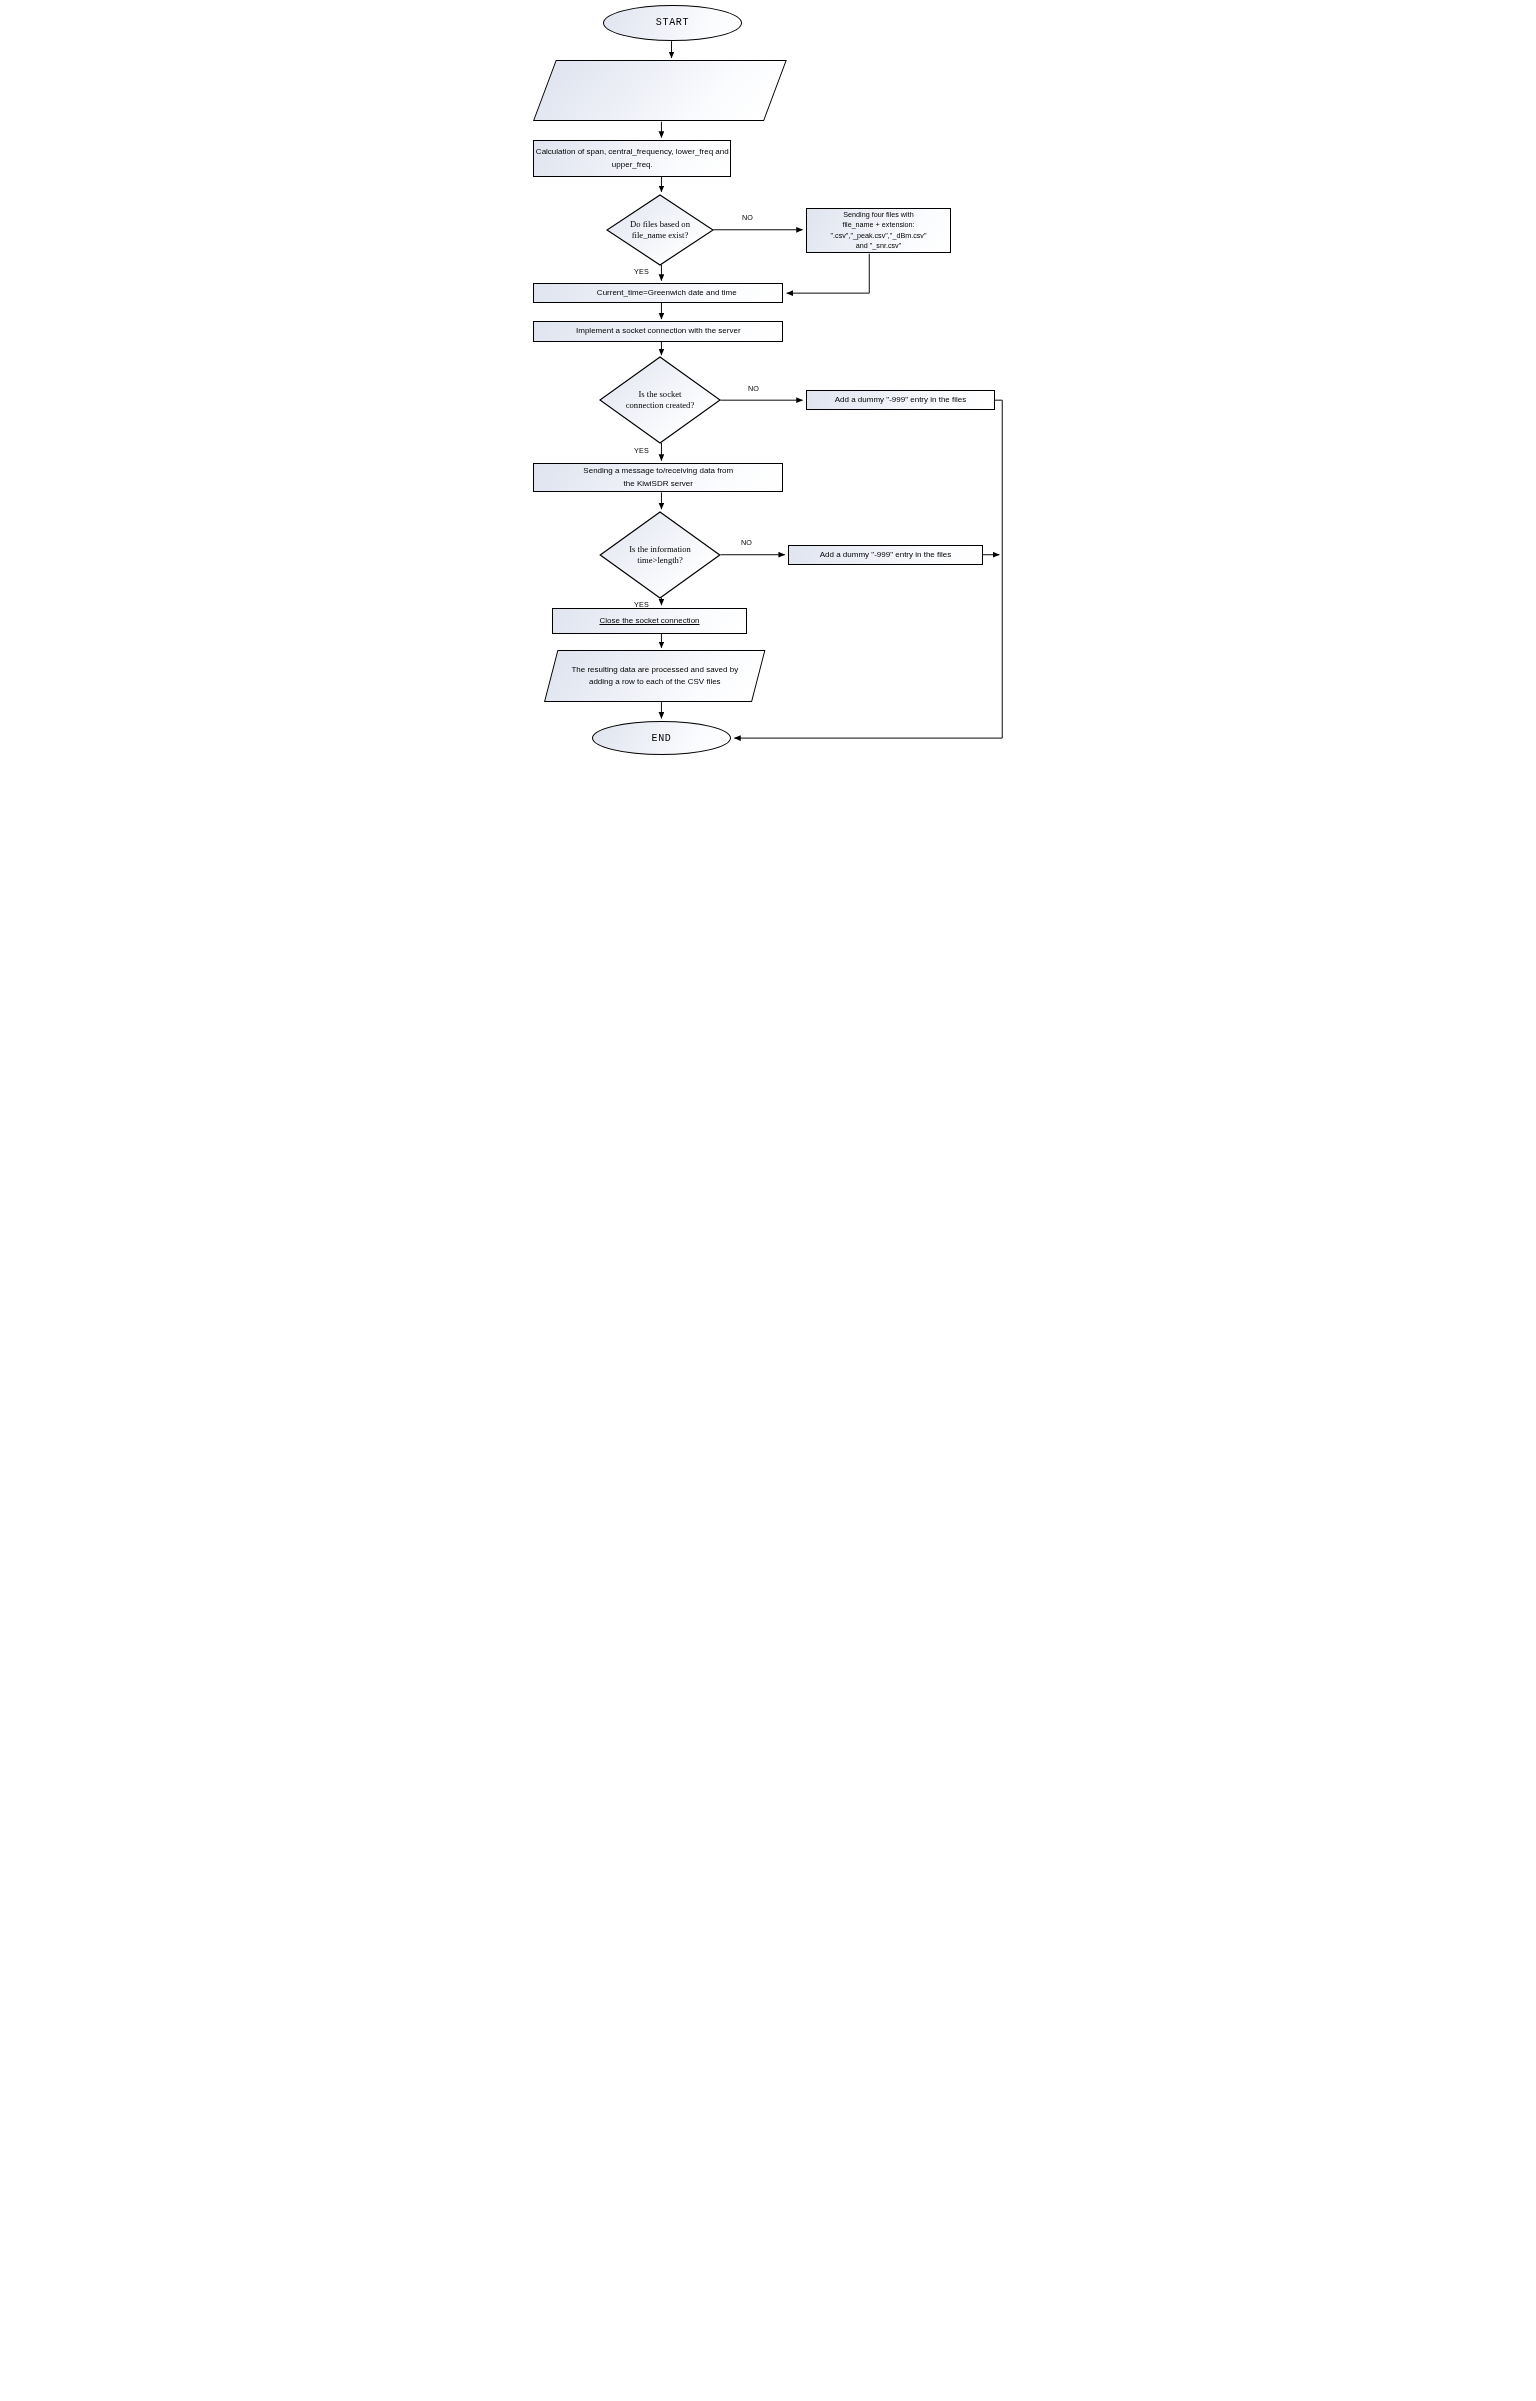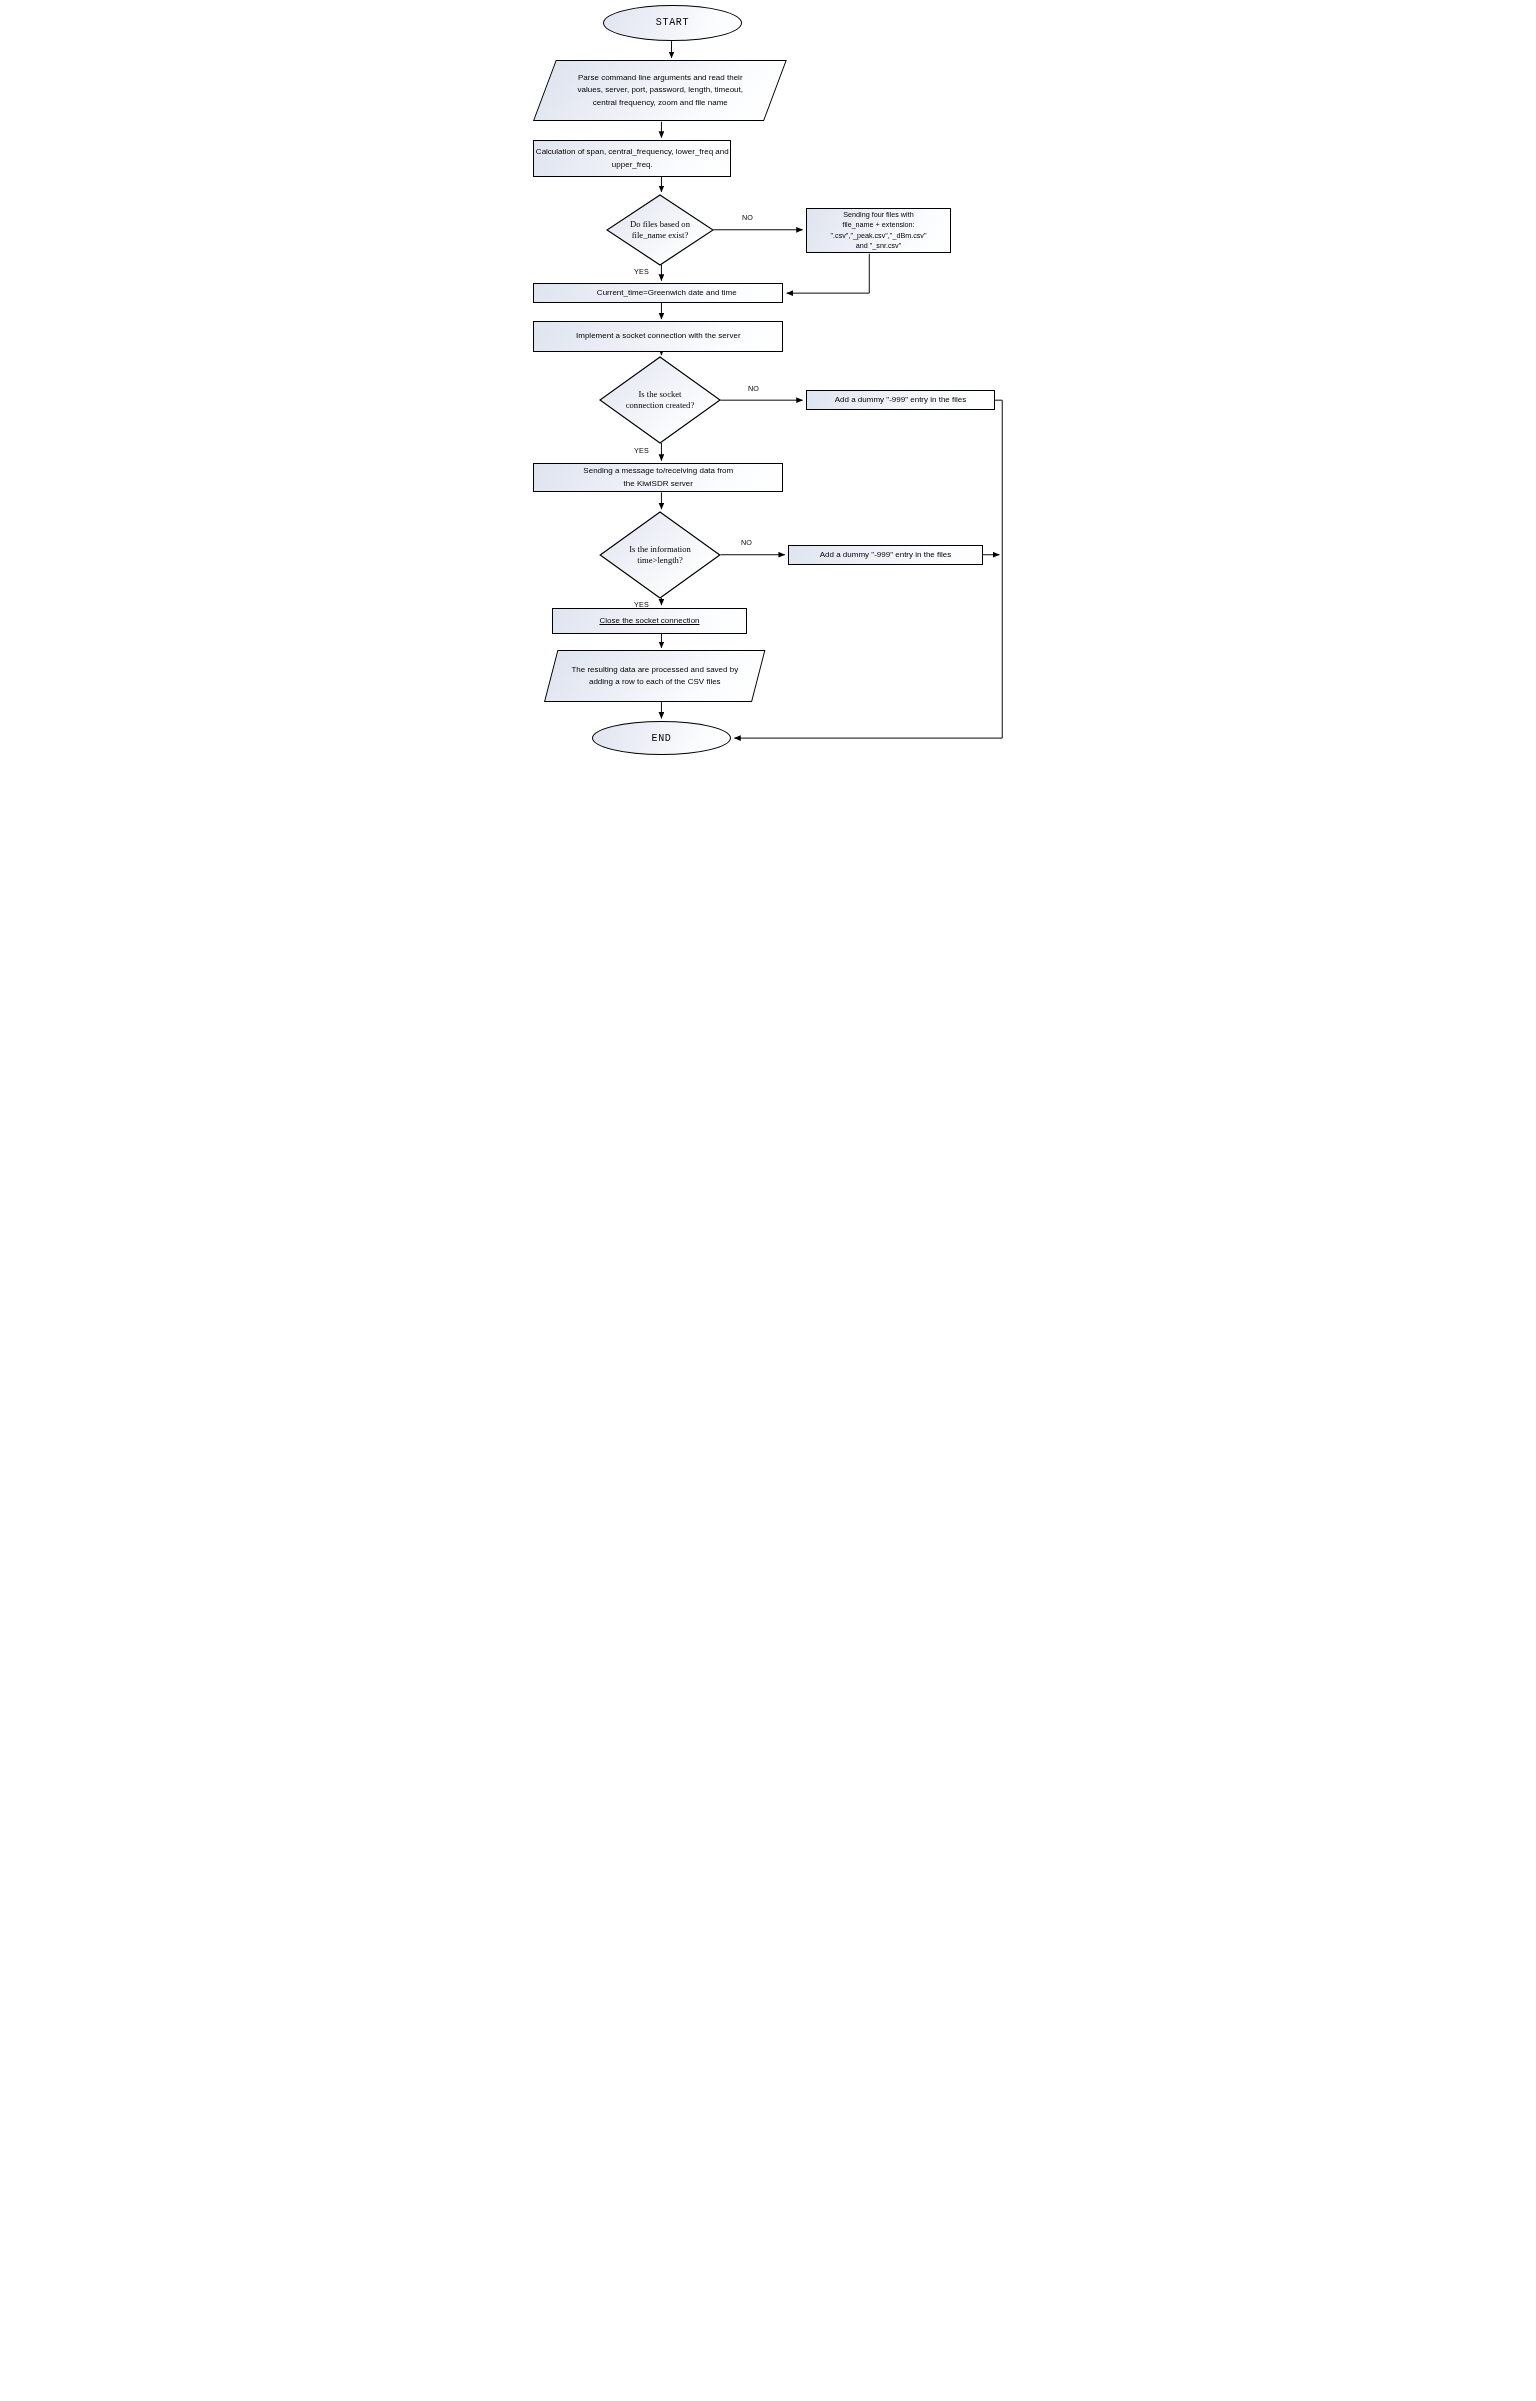--- a/index.html
+++ b/index.html
@@ -135,25 +135,20 @@
       <path d="M278,1318 L278,1349" marker-end="url(#arr)"></path>
       <path d="M278,1462 L278,1496" marker-end="url(#arr)"></path>
     </g>
   </svg>
 
   <div class="node terminator shape-fill" style="left:75px; top:4.8px; width:139px; height:36px;">
     <span class="term-label">START</span>
   </div>
 
   <div class="skew-shape shape-fill" style="left:5.3px; top:60px; width:231px; height:61px; transform:skewX(-20.5deg); transform-origin:0 100%;"></div>
-  <div class="para-text" style="left:5.3px; top:60px; width:254px; height:61px;">
-    <span class="lbl">Parse command line arguments and read their
-values, server, port, password, length, timeout,
-central frequency, zoom and file name</span>
-  </div>
 
   <div class="node proc shape-fill" style="left:5.3px; top:140px; width:198px; height:37px;">
     <span class="lbl">Calculation of span, central_frequency, lower_freq and
 upper_freq.</span>
   </div>
 
   <div class="diamond" style="left:78px; top:194px; width:108px; height:72px;">
     <svg width="108" height="72" viewBox="0 0 224 149" xmlns="http://www.w3.org/2000/svg">
       <defs>
         <linearGradient id="dg1" x1="0" y1="0" x2="0.9" y2="0.7">
@@ -172,21 +167,21 @@
     <span class="lbl-small">Sending four files with
 file_name + extension:
 ".csv","_peak.csv","_dBm.csv"
 and "_snr.csv"</span>
   </div>
 
   <div class="node proc shape-fill" style="left:5.3px; top:283px; width:250px; height:19.7px;padding-left:17px;">
     <span class="lbl">Current_time=Greenwich date and time</span>
   </div>
 
-  <div class="node proc shape-fill" style="left:5.3px; top:321px; width:250px; height:31px;">
+  <div class="node proc shape-fill" style="left:5.3px; top:321px; width:250px; height:21px;">
     <span class="lbl">Implement a socket connection with the server</span>
   </div>
 
   <div class="diamond" style="left:71px; top:356px; width:122px; height:88px;">
     <svg width="122" height="88" viewBox="0 0 254 183" xmlns="http://www.w3.org/2000/svg">
       <defs>
         <linearGradient id="dg2" x1="0" y1="0" x2="0.9" y2="0.7">
           <stop offset="0" stop-color="#dfe4ef"></stop>
           <stop offset="0.45" stop-color="#eef0f7"></stop>
           <stop offset="1" stop-color="#ffffff"></stop>

